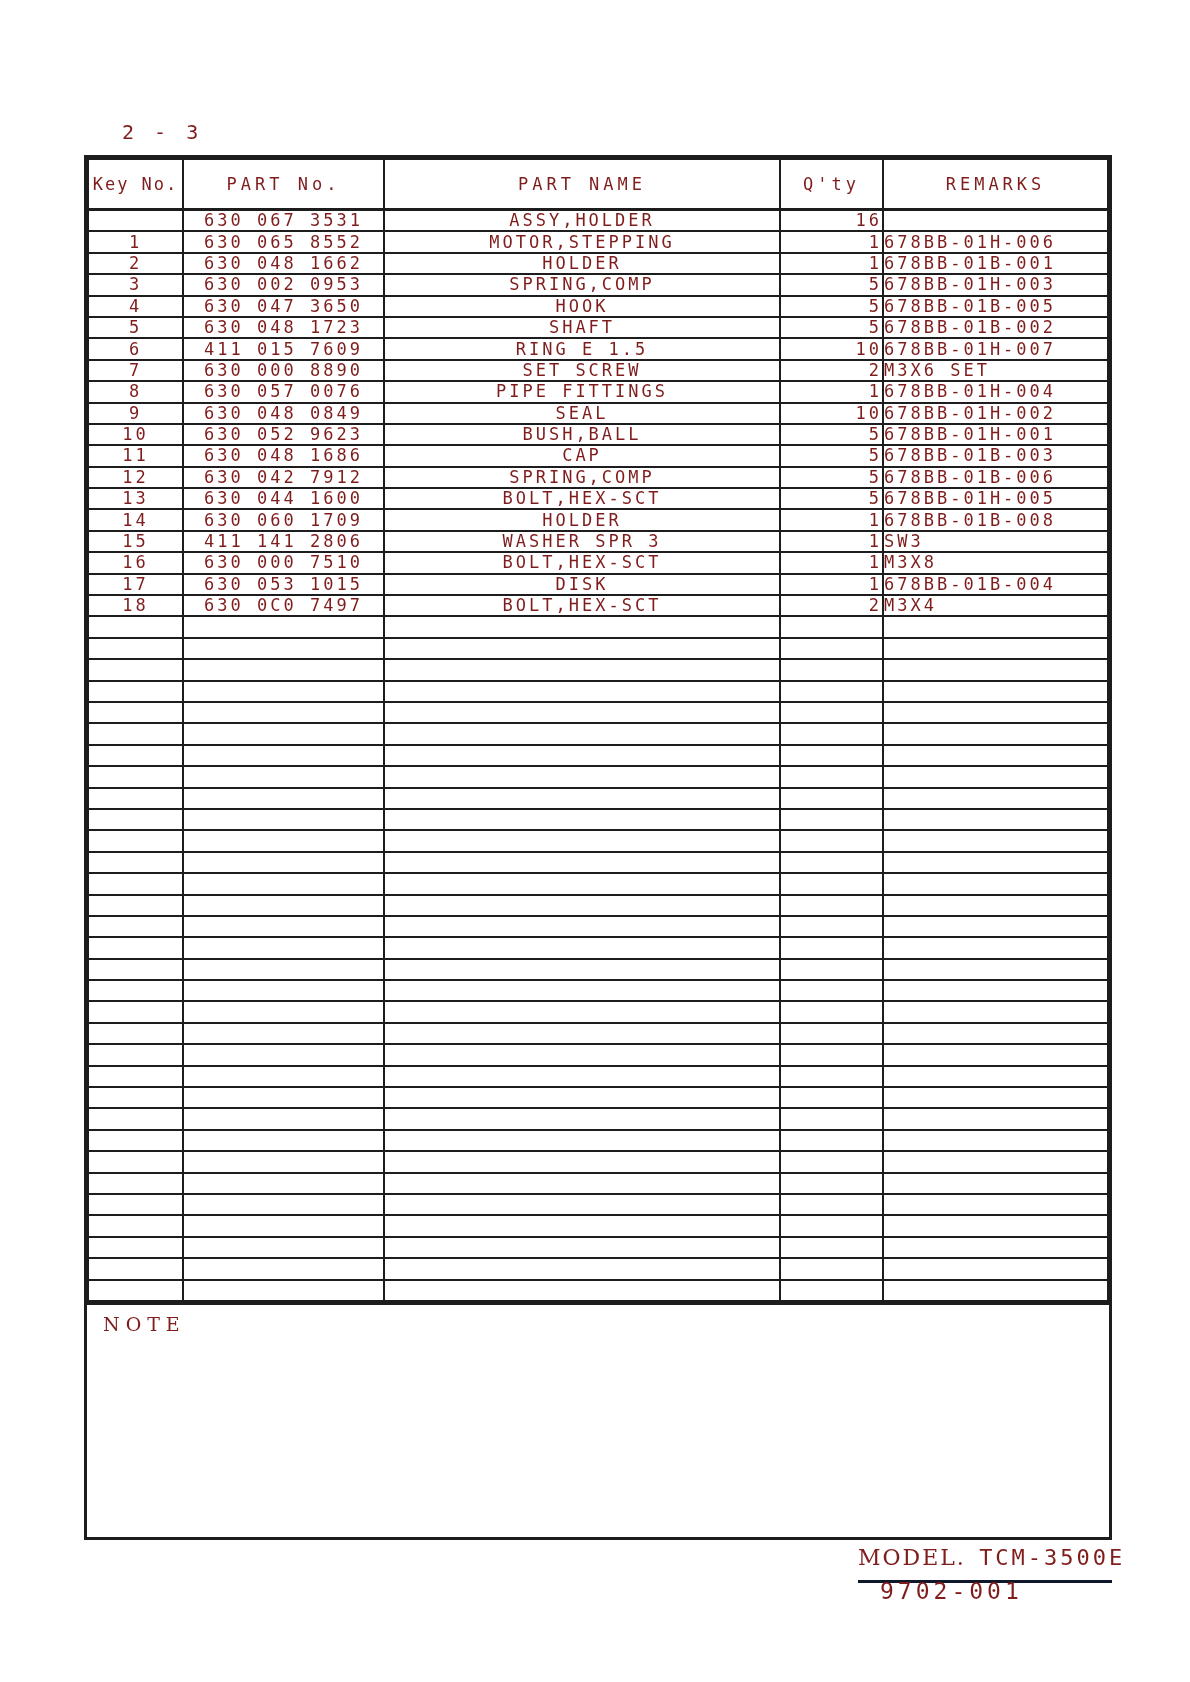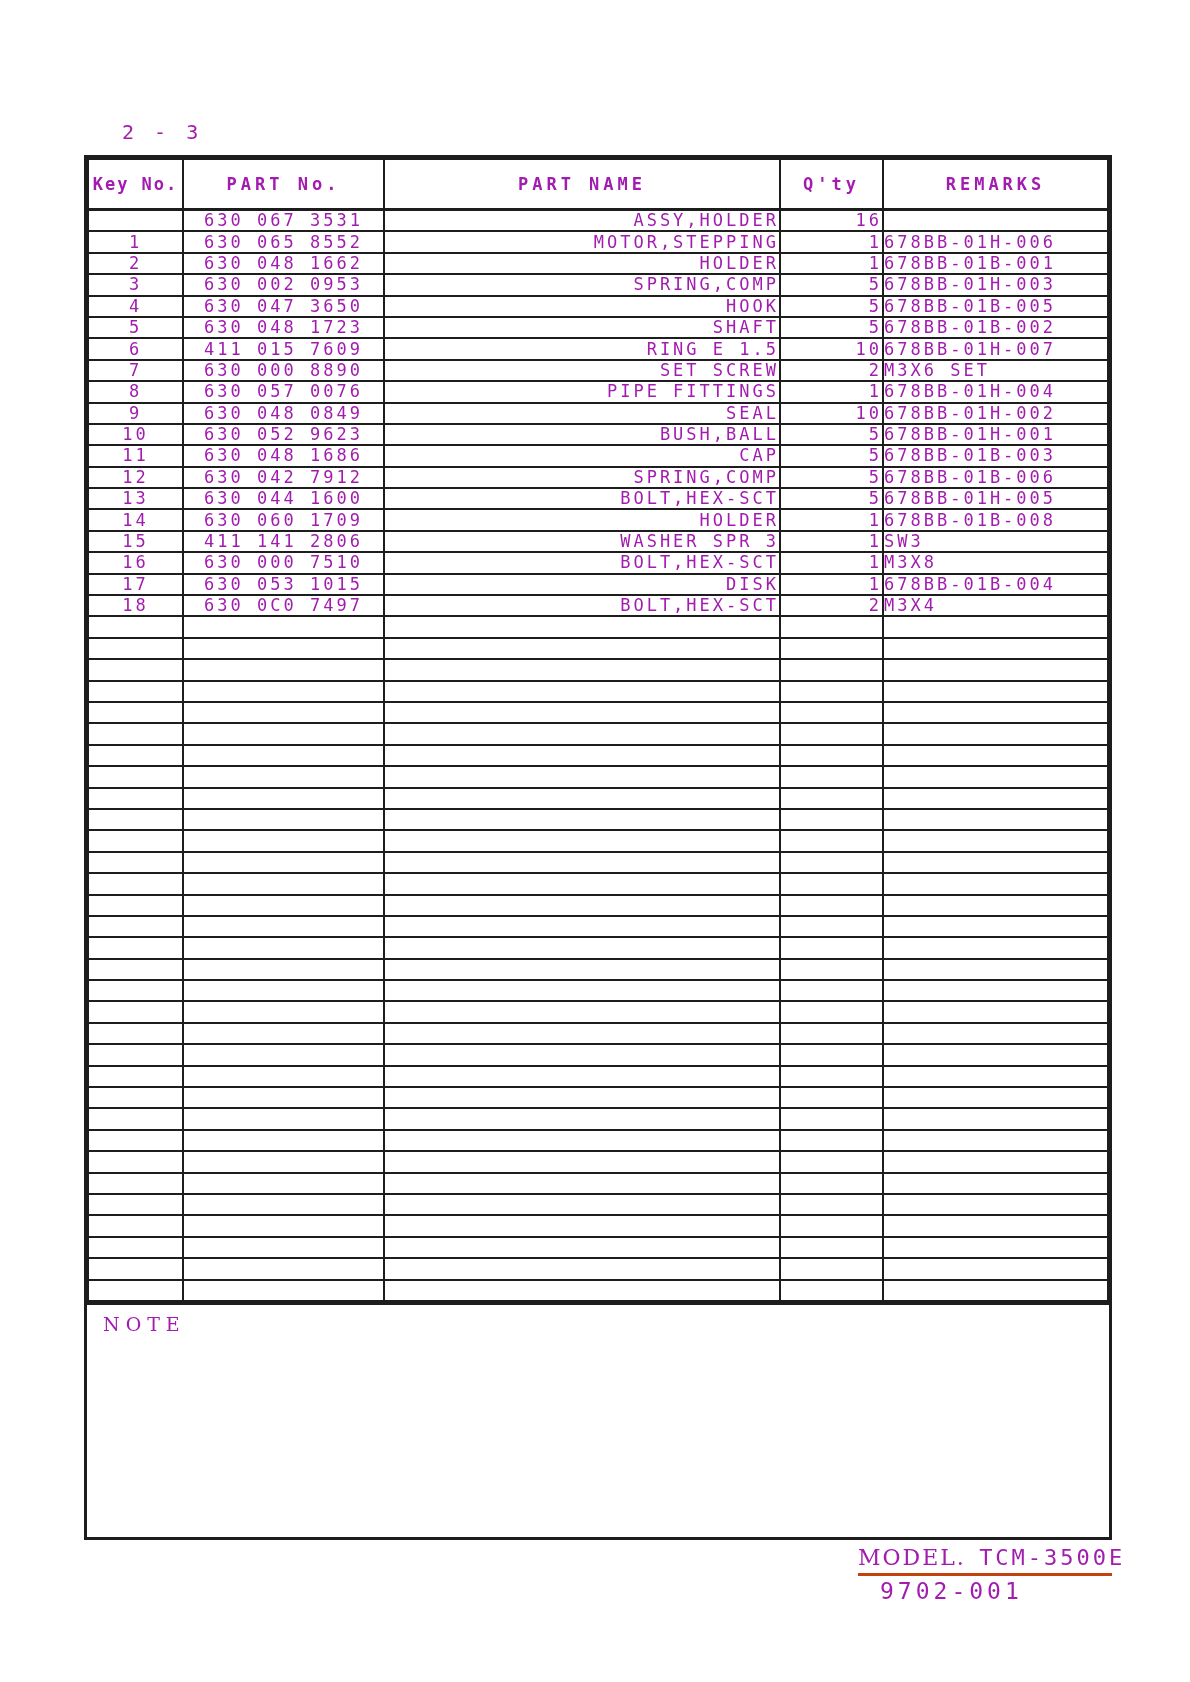--- a/index.html
+++ b/index.html
@@ -43,21 +43,21 @@
   }
   table.parts-table col.col-key    { width: 95px; }
   table.parts-table col.col-pno    { width: 201px; }
   table.parts-table col.col-pname  { width: 396px; }
   table.parts-table col.col-qty    { width: 103px; }
   table.parts-table col.col-rem    { width: auto; }
   table.parts-table th {
     height: 48px;
     border: 2px solid #1d1d1d;
     border-bottom: 3px solid #1d1d1d;
-    font-weight: bold;
+    font-weight: normal;
     font-size: 17px;
     letter-spacing: 4px;
     text-align: center;
     vertical-align: middle;
     padding: 0;
     white-space: nowrap;
     overflow: hidden;
   }
   table.parts-table th.th-key { letter-spacing: 2px; }
   table.parts-table td {
@@ -66,43 +66,43 @@
     font-size: 17px;
     letter-spacing: 3px;
     line-height: 19px;
     padding: 0;
     vertical-align: middle;
     white-space: nowrap;
     overflow: hidden;
   }
   td.c-key   { text-align: center; }
   td.c-pno   { text-align: center; }
-  td.c-pname { text-align: right; padding-left: 8px; }
+  td.c-pname { text-align: center; padding-left: 8px; }
   td.c-qty   { text-align: right; padding-right: 44px; }
   td.c-rem   { text-align: left; padding-left: 9px; }
   .note-box {
     flex: 1;
     border-top: 3px solid #1d1d1d;
     padding: 8px 0 0 16px;
     box-sizing: border-box;
   }
   .note-label {
     font-family: "DejaVu Serif", "Liberation Serif", serif;
     font-size: 19px;
     letter-spacing: 6px;
   }
   .model-line {
     position: absolute;
     left: 858px;
     top: 1545px;
     width: 254px;
-    border-bottom: 3px solid #c2410c;
+    border-bottom: 3px solid #0f172a;
     text-align: center;
     font-size: 22px;
-    padding-bottom: 3px;
+    padding-bottom: 10px;
     white-space: nowrap;
   }
   .model-label {
     font-family: "DejaVu Serif", "Liberation Serif", serif;
     letter-spacing: 2px;
   }
   .model-value {
     font-family: "DejaVu Sans Mono", "Liberation Mono", monospace;
     letter-spacing: 3px;
   }
@@ -112,21 +112,21 @@
     top: 1578px;
     width: 232px;
     text-align: left;
     font-size: 23px;
     letter-spacing: 4px;
   }
 </style>
 </head>
 <body>
 
-<div class="page" style="background: rgb(255, 255, 255); color: #a21caf;">
+<div class="page" style="background: rgb(255, 255, 255); color: #7f1d1d;">
 
   <div class="page-label">2 - 3</div>
 
   <div class="doc-box">
     <table class="parts-table">
       <colgroup>
         <col class="col-key">
         <col class="col-pno">
         <col class="col-pname">
         <col class="col-qty">

